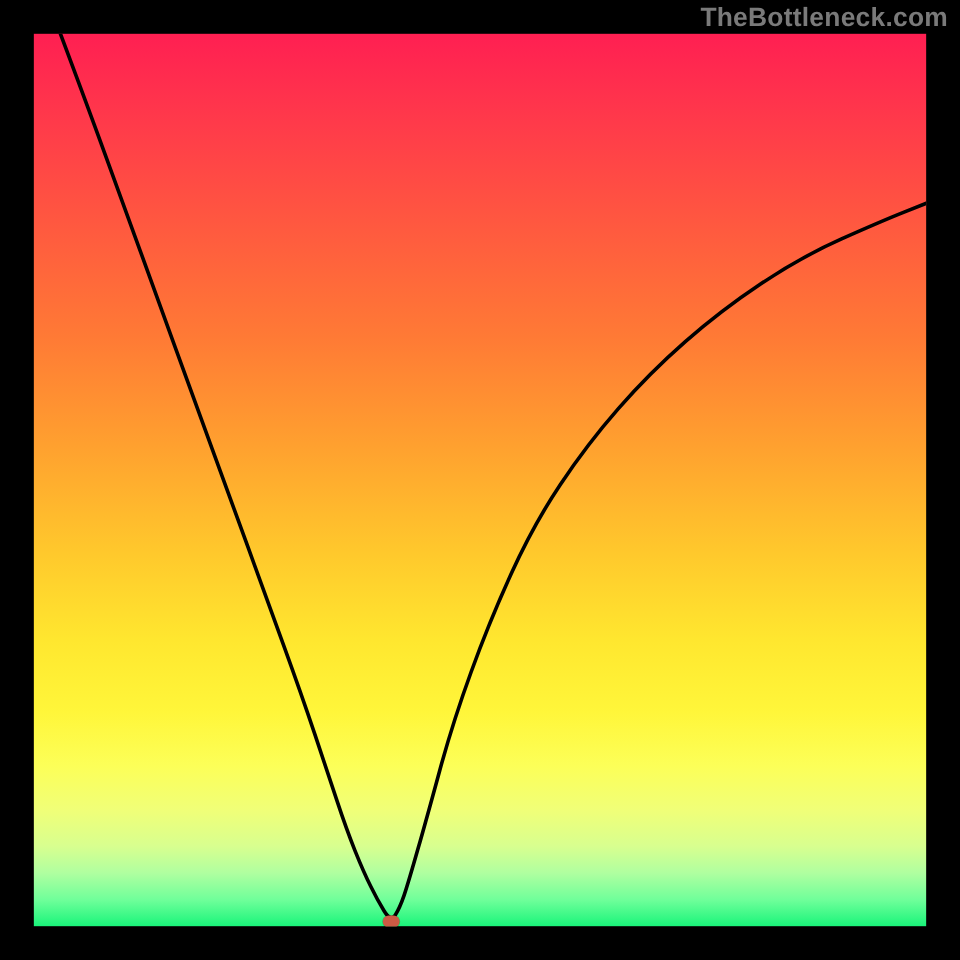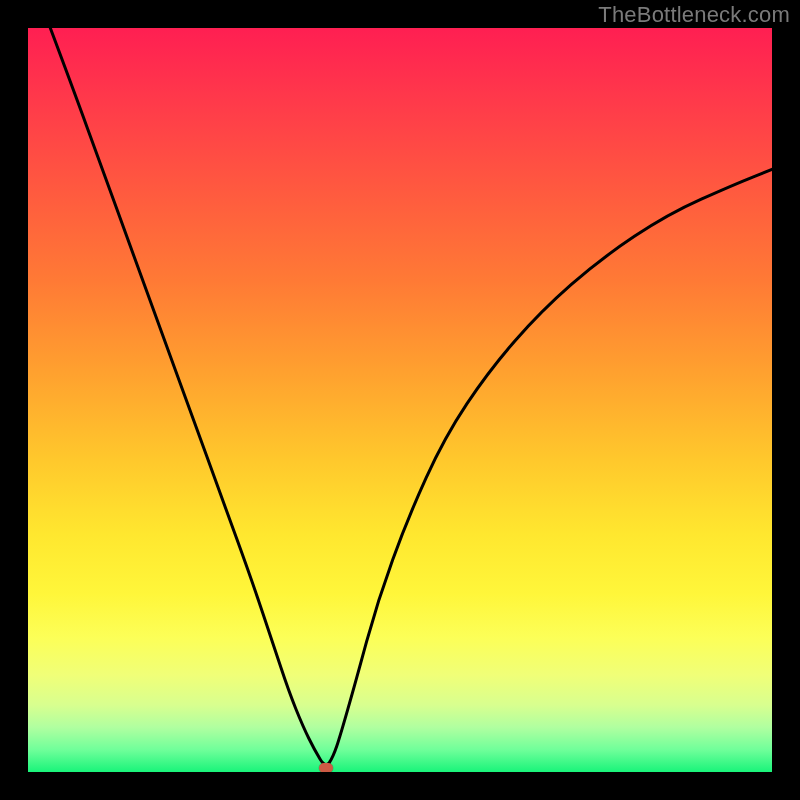--- a/index.html
+++ b/index.html
@@ -16,21 +16,21 @@
     width: 800px;
     height: 800px;
     background: #000;
   }
   .watermark {
     position: absolute;
     top: 2px;
     right: 10px;
     color: #7a7a7a;
     font-size: 22px;
-    font-weight: 400;
+    font-weight: 700;
     letter-spacing: 0.2px;
     z-index: 10;
   }
   .plot-area {
     position: absolute;
     left: 28px;
     top: 28px;
     width: 744px;
     height: 744px;
     overflow: hidden;

